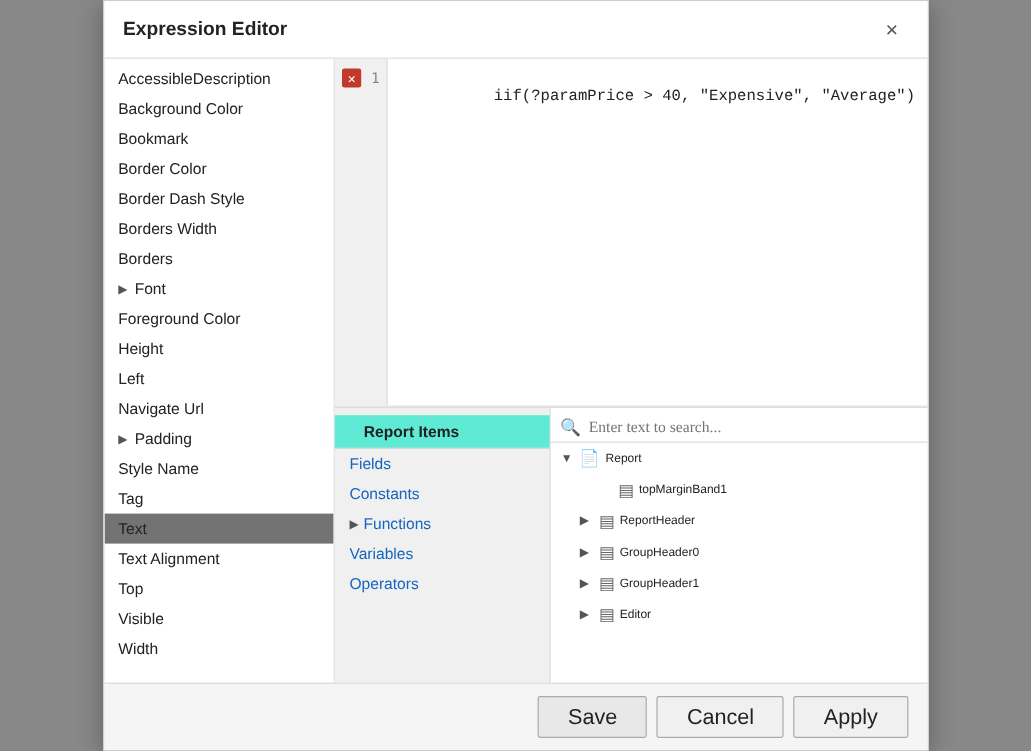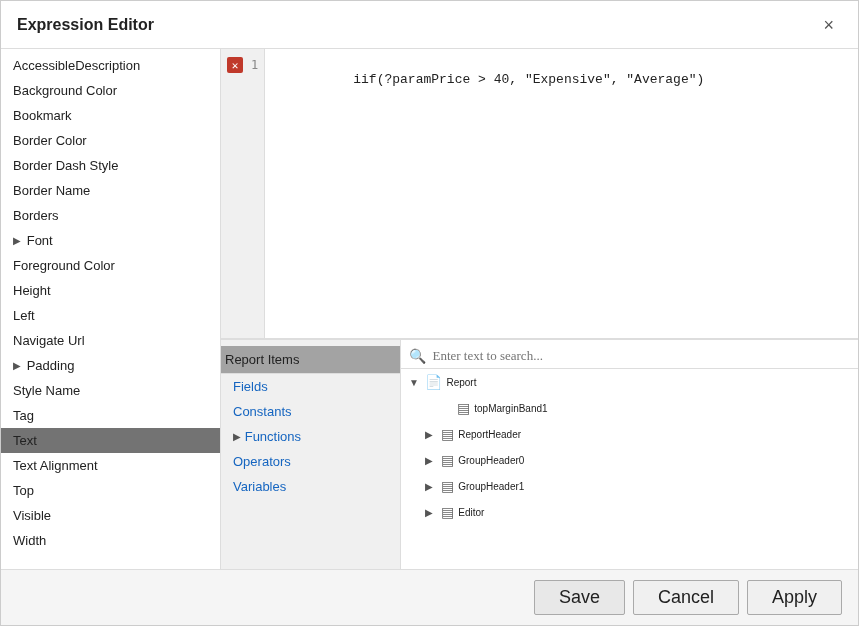--- a/index.html
+++ b/index.html
@@ -9,21 +9,21 @@
       align-items: center;
       justify-content: center;
       height: 100vh;
       font-family: "Segoe UI", Arial, sans-serif;
       font-size: 13px;
     }
     .dialog {
       background: #f5f5f5;
       border: 1px solid #ccc;
       box-shadow: 0 4px 20px rgba(0,0,0,0.3);
-      width: 859px;
+      width: 688px;
       height: 626px;
       display: flex;
       flex-direction: column;
     }
     .dialog-header {
       background: #fff;
       border-bottom: 1px solid #ddd;
       padding: 10px 16px;
       display: flex;
       align-items: center;
@@ -127,24 +127,24 @@
       border-top: 1px solid #ddd;
       background: #f5f5f5;
     }
     .report-items-panel {
       width: 180px;
       border-right: 1px solid #ddd;
       background: #f0f0f0;
       padding: 6px 0;
     }
     .panel-header {
-      padding: 6px 4px;
-      font-weight: 400;
-      color: #222;
-      background: #a3a3a3;
+      padding: 6px 24px;
+      font-weight: 700;
+      color: #222;
+      background: #5eead4;
       border-bottom: 1px solid #ddd;
     }
     .panel-item {
       padding: 5px 12px;
       color: #1565c0;
       cursor: pointer;
       display: flex;
       align-items: center;
       gap: 4px;
     }
@@ -247,21 +247,21 @@
       <div class="left-item">
           <span>Bookmark</span>
         </div>
       <div class="left-item">
           <span>Border Color</span>
         </div>
       <div class="left-item">
           <span>Border Dash Style</span>
         </div>
       <div class="left-item">
-          <span>Border Name</span>
+          <span>Borders Width</span>
         </div>
       <div class="left-item">
           <span>Borders</span>
         </div>
       <div class="left-item">
           <span class="expand-arrow">▶</span>
           <span>Font</span>
         </div>
       <div class="left-item">
           <span>Foreground Color</span>
@@ -324,24 +324,24 @@
               <span>Fields</span>
             </div>
           <div class="panel-item">
               <span>Constants</span>
             </div>
           <div class="panel-item">
               <span class="expand-arrow">▶</span>
               <span> Functions</span>
             </div>
           <div class="panel-item">
+              <span>Variables</span>
+            </div>
+          <div class="panel-item">
               <span>Operators</span>
-            </div>
-          <div class="panel-item">
-              <span>Variables</span>
             </div>
         </div>
 
         <div class="tree-panel">
           <div class="search-bar">
             <span class="search-icon">🔍</span>
             <input class="search-input" type="text" placeholder="Enter text to search..." style="">
           </div>
 
           <div class="tree-item">

